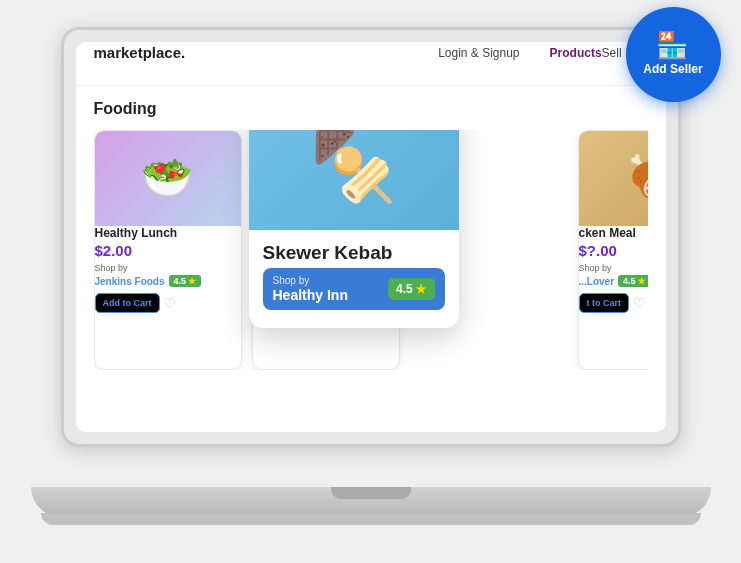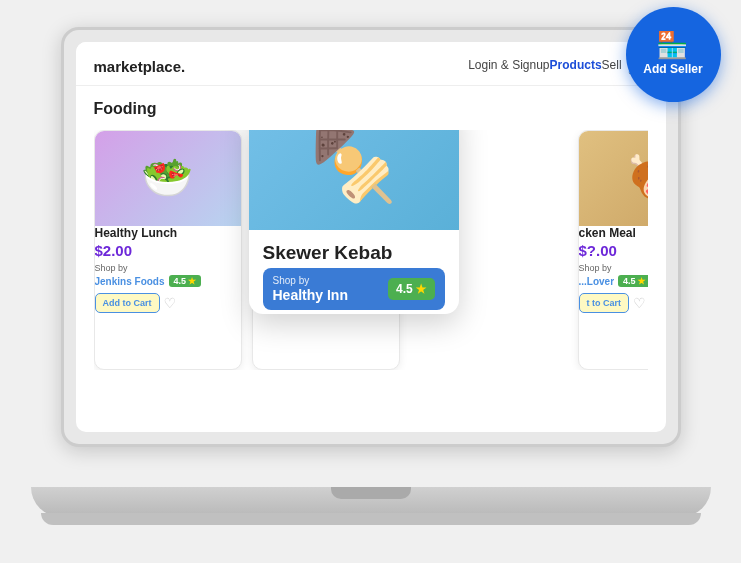--- a/index.html
+++ b/index.html
@@ -73,22 +73,22 @@
       width: 100%;
       height: 100%;
       background: white;
       border-radius: 10px;
       overflow: hidden;
     }
 
     
     .navbar {
       display: flex;
-      align-items: flex-end;
-      padding: 10px 18px;
+      align-items: flex-start;
+      padding: 2px 18px;
       background: white;
       border-bottom: 1px solid #eee;
       height: 44px;
     }
 
     .brand {
       font-size: 15px;
       font-weight: 700;
       color: #222;
       flex: 1;
@@ -214,21 +214,21 @@
       gap: 2px;
     }
 
     .card-actions {
       display: flex;
       align-items: center;
       gap: 4px;
     }
 
     .add-to-cart-btn {
-      background: #fef9c3;
+      background: #000000;
       border: 1.5px solid #4a90e2;
       color: #4a90e2;
       font-size: 9px;
       font-weight: 600;
       padding: 4px 7px;
       border-radius: 5px;
       cursor: pointer;
       white-space: nowrap;
     }
 
@@ -262,21 +262,21 @@
       align-items: center;
       justify-content: center;
       overflow: hidden;
     }
 
     .featured-food-emoji {
       font-size: 70px;
     }
 
     .featured-info {
-      padding: 12px 14px 4px;
+      padding: 12px 14px 18px;
     }
 
     .featured-name {
       font-size: 19px;
       font-weight: 800;
       color: #222;
       margin-bottom: 4px;
     }
 
     .featured-price {
@@ -358,21 +358,21 @@
 
 <div class="scene">
 
   <div class="laptop-screen">
     <div class="screen-inner">
 
       <nav class="navbar">
         <span class="brand">marketplace.</span>
         <div class="nav-links">
           <a style="text-decoration:none;color:#444;font-size:12px;">Login &amp; Signup</a>
-          <a style="text-decoration:none;color:#1d4ed8;font-size:12px;font-weight:600;">Products</a>
+          <a style="text-decoration:none;color:#701a75;font-size:12px;font-weight:600;margin-left:30px;">Products</a>
           <a style="text-decoration:none;color:#444;font-size:12px;">Sell</a>
           <span class="nav-cart">🛒</span>
         </div>
       </nav>
 
       <div class="main-content">
         <div class="section-title">Fooding</div>
 
         <div class="products-row" style="position:relative; height: 240px;">
 

